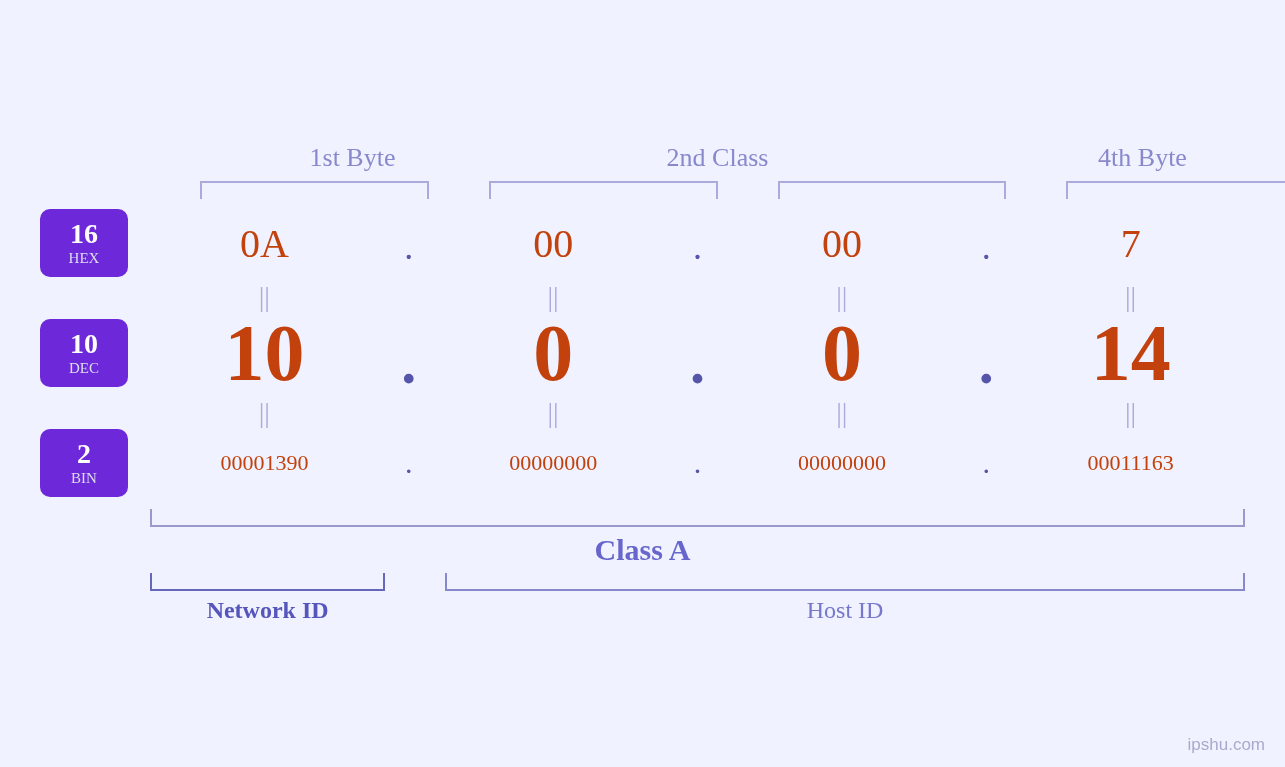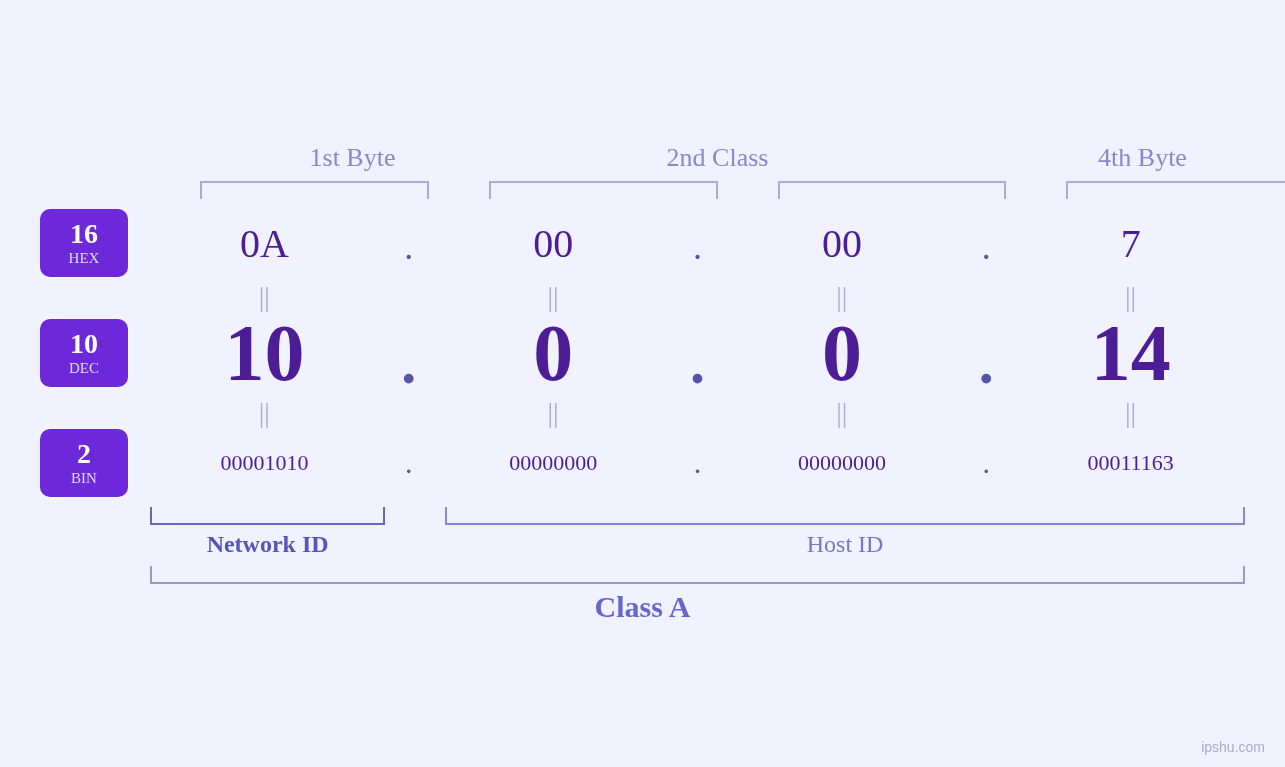--- a/index.html
+++ b/index.html
@@ -107,21 +107,21 @@
 
     .label-badge .base-text {
       font-size: 15px;
       color: #dde;
       line-height: 1.1;
     }
 
     .value-col {
       flex: 1;
       text-align: center;
-      color: #4c1d95;
+      color: #c2410c;
     }
 
     .value-col.hex-val {
       font-size: 40px;
       font-weight: normal;
     }
 
     .value-col.dec-val {
       font-size: 80px;
       font-weight: bold;
@@ -169,21 +169,21 @@
       width: 60px;
       flex-shrink: 0;
     }
 
     
     .watermark {
       position: absolute;
       bottom: 12px;
       right: 20px;
       color: #aaaacc;
-      font-size: 14px;
+      font-size: 17px;
     }
   </style>
 </head>
 <body>
 
 <div class="main-container">
 
   <div class="byte-headers">
     <div class="byte-header-spacer"></div>
     <div class="byte-col">1st Byte</div>
@@ -253,46 +253,46 @@
     <div class="equals-col">||</div>
     <div class="equals-dot-spacer"></div>
     <div class="equals-col">||</div>
   </div>
 
   <div class="data-row">
     <div class="label-badge">
       <span class="base-num">2</span>
       <span class="base-text">BIN</span>
     </div>
-    <div class="value-col bin-val">00001010</div>
+    <div class="value-col bin-val">00001390</div>
     <div class="dot-sep bin-dot">.</div>
     <div class="value-col bin-val">00000000</div>
     <div class="dot-sep bin-dot">.</div>
     <div class="value-col bin-val">00000000</div>
     <div class="dot-sep bin-dot">.</div>
     <div class="value-col bin-val">00011163</div>
   </div>
 
-  <div style="display:flex; width:100%; align-items:flex-start; margin-top:6px;">
-    <div style="width:110px; flex-shrink:0;"></div>
-
-    <div style="flex:1; display:flex; flex-direction:column; align-items:center;">
-      <div style="width:100%; height:18px; border-bottom:2px solid #6666bb; border-left:2px solid #6666bb; border-right:2px solid #6666bb;"></div>
-      <div style="color:#5555bb; font-size:24px; font-weight:bold; margin-top:6px;">Network ID</div>
-    </div>
-    <div style="width:60px; flex-shrink:0;"></div>
-
-    <div style="flex:3.4; display:flex; flex-direction:column; align-items:center;">
-      <div style="width:100%; height:18px; border-bottom:2px solid #8888cc; border-left:2px solid #8888cc; border-right:2px solid #8888cc;"></div>
-      <div style="color:#7777cc; font-size:24px; font-weight:normal; margin-top:6px;">Host ID</div>
-    </div>
-  </div>
-
   <div style="display:flex; flex-direction:column; width:100%; margin-top:8px;">
     <div style="margin-left:110px; height:18px; border-bottom:2px solid #9999cc; border-left:2px solid #9999cc; border-right:2px solid #9999cc;"></div>
     <div style="display:flex; justify-content:center; margin-top:6px;">
       <span style="color:#6666cc; font-size:30px; font-weight:bold;">Class A</span>
     </div>
   </div>
 
+  <div style="display:flex; width:100%; align-items:flex-start; margin-top:6px;">
+    <div style="width:110px; flex-shrink:0;"></div>
+
+    <div style="flex:1; display:flex; flex-direction:column; align-items:center;">
+      <div style="width:100%; height:18px; border-bottom:2px solid #6666bb; border-left:2px solid #6666bb; border-right:2px solid #6666bb;"></div>
+      <div style="color:#5555bb; font-size:24px; font-weight:bold; margin-top:6px;">Network ID</div>
+    </div>
+    <div style="width:60px; flex-shrink:0;"></div>
+
+    <div style="flex:3.4; display:flex; flex-direction:column; align-items:center;">
+      <div style="width:100%; height:18px; border-bottom:2px solid #8888cc; border-left:2px solid #8888cc; border-right:2px solid #8888cc;"></div>
+      <div style="color:#7777cc; font-size:24px; font-weight:normal; margin-top:6px;">Host ID</div>
+    </div>
+  </div>
+
 </div>
 
 <div class="watermark">ipshu.com</div>
 
 </body></html>

